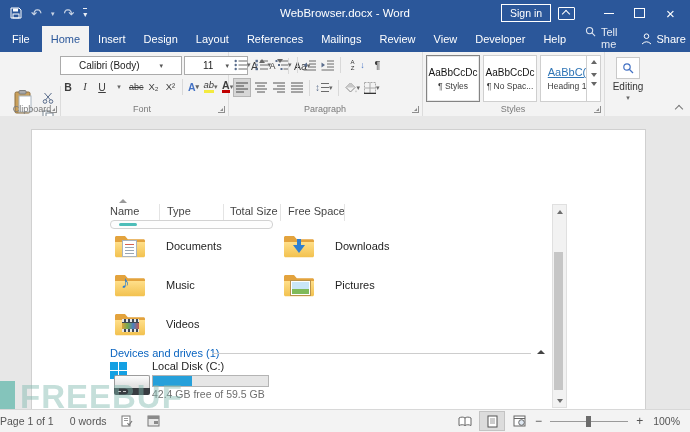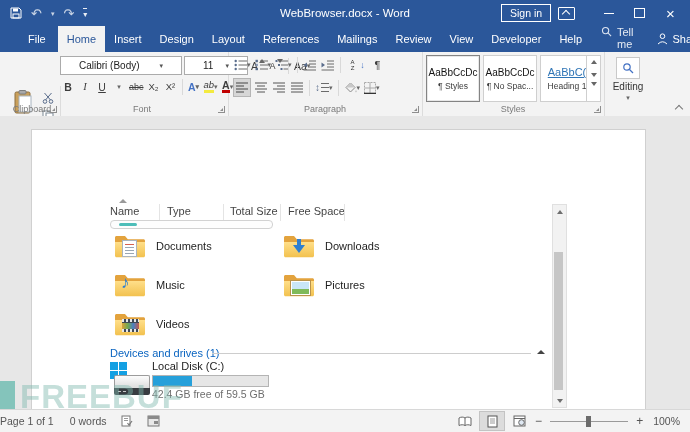--- a/index.html
+++ b/index.html
@@ -20,21 +20,21 @@
   .ribdisp::after{content:"";position:absolute;left:4px;top:3px;width:5px;height:5px;
     border-left:1px solid #fff;border-top:1px solid #fff;transform:rotate(45deg);}
   .winbtns{position:absolute;right:4px;top:0;height:26px;display:flex;}
   .winbtn{width:31px;height:26px;display:flex;align-items:center;justify-content:center;color:#fff;}
   .btn-min-bar{width:10px;height:1px;background:#fff;}
   .btn-max-box{width:9px;height:8px;border:1px solid #fff;}
   .btn-close-x{font-size:15px;line-height:1;}
 
   
   .tabrow{position:absolute;top:26px;left:0;right:0;height:26px;background:#2b579a;display:flex;
-    align-items:stretch;color:#fff;font-size:11px;padding-left:16px;}
+    align-items:stretch;color:#fff;font-size:11px;}
   .tab{display:flex;align-items:center;padding:0 9px;white-space:nowrap;}
   .tab.file{padding:0 12px;}
   .tab.active{background:#f3f3f3;color:#2b579a;}
   .tellme{display:flex;align-items:flex-start;gap:5px;padding:0 10px;color:rgba(255,255,255,.88);}
   .tabspacer{flex:1;}
   .share{display:flex;align-items:center;gap:5px;padding:0 13px;}
 
   
   .ribbon{position:absolute;top:52px;left:0;right:0;height:64px;background:#f3f3f3;
     border-bottom:1px solid #d4d4d4;color:#444;font-size:10px;}
@@ -112,21 +112,21 @@
 
   .colhead{position:absolute;font-size:11px;color:#454545;top:89px;}
   .colsep{position:absolute;top:88px;width:1px;height:17px;background:#e4e4e4;}
   .sortcaret{position:absolute;left:119px;top:83px;width:0;height:0;
     border-left:4px solid transparent;border-right:4px solid transparent;border-bottom:4px solid #9a9a9a;}
   .headband{position:absolute;left:110px;top:104px;width:161px;height:7px;border:1px solid #d2d2d2;
     border-radius:4px;background:#fdfdfd;}
   .headband .smudge{position:absolute;left:8px;top:2px;width:18px;height:3px;background:#2fb3ad;
     border-radius:2px;opacity:.85;}
 
-  .fitem{position:absolute;display:flex;align-items:center;gap:10px;}
+  .fitem{position:absolute;display:flex;align-items:center;gap:20px;}
   .fitem .flabel{font-size:11px;color:#1e1e1e;}
   .ficon{position:relative;width:32px;height:26px;}
   .folder-svg{position:absolute;left:0;top:0;}
   .ov{position:absolute;}
   .ov-doc{left:8px;top:7px;width:13px;height:15px;background:#fff;border:1px solid #aab4be;}
   .ov-doc i{display:block;height:1px;background:#9aa7b4;margin:2px 2px 0 2px;}
   .ov-doc i.c1{background:#d6604d;margin-top:3px;}
   .ov-arrow{left:10px;top:6px;width:12px;height:14px;}
   .ov-arrow .stem{position:absolute;left:4px;top:0;width:4px;height:7px;background:#2f7fd0;}
   .ov-arrow .head{position:absolute;left:0;top:6px;width:0;height:0;

